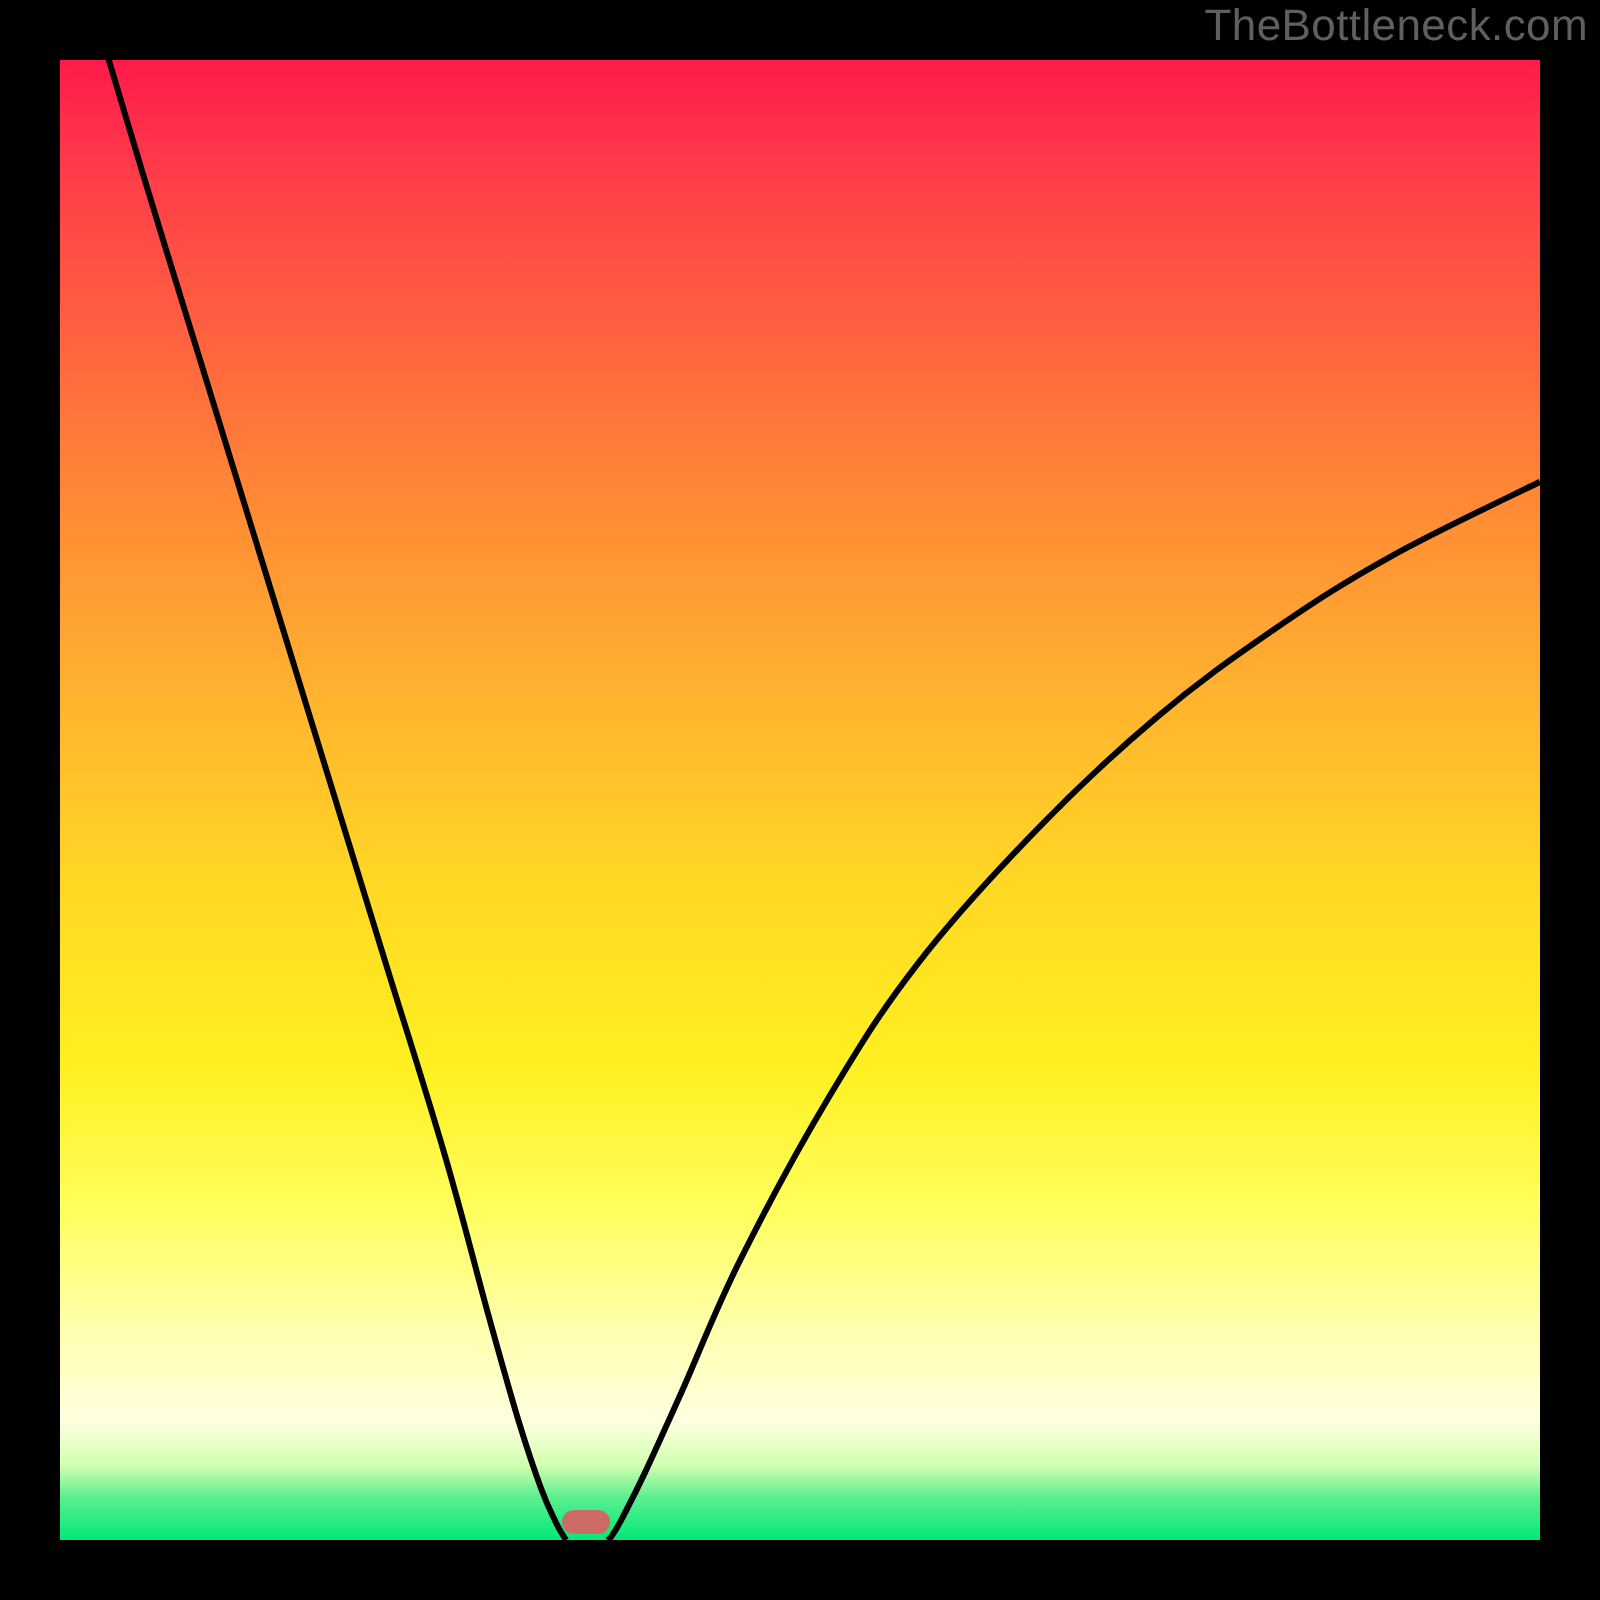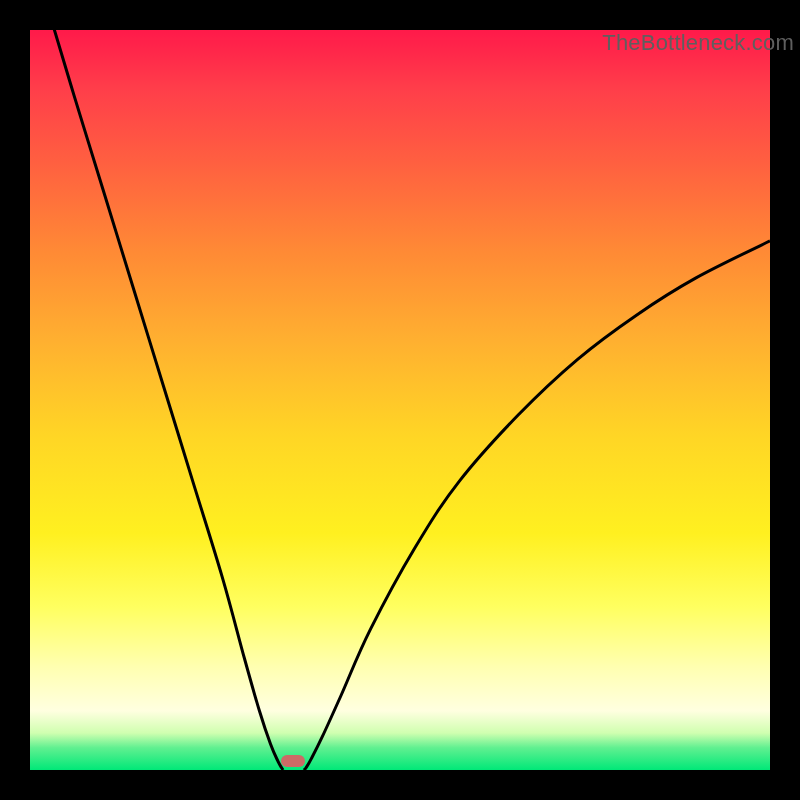--- a/index.html
+++ b/index.html
@@ -29,21 +29,20 @@
   }
   .watermark {
     position: absolute;
     top: 0px;
     right: 6px;
     font-size: 22px;
     color: #5f5f5f;
     font-weight: 500;
     letter-spacing: 0.2px;
     z-index: 10;
-    margin-top: 30px;
   }
   .curve-layer {
     position: absolute;
     left: 0; top: 0;
     width: 740px;
     height: 740px;
     pointer-events: none;
   }
   .marker {
     position: absolute;

